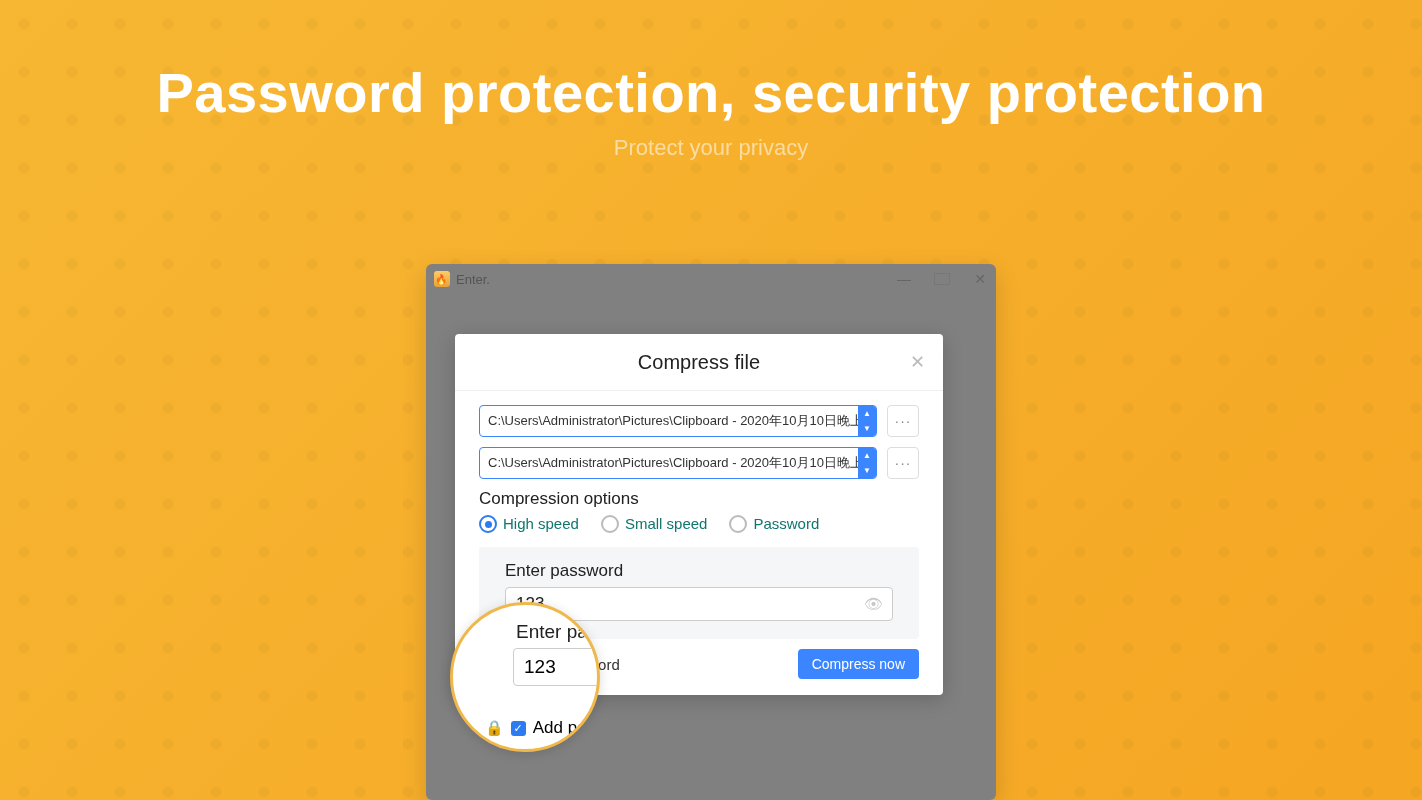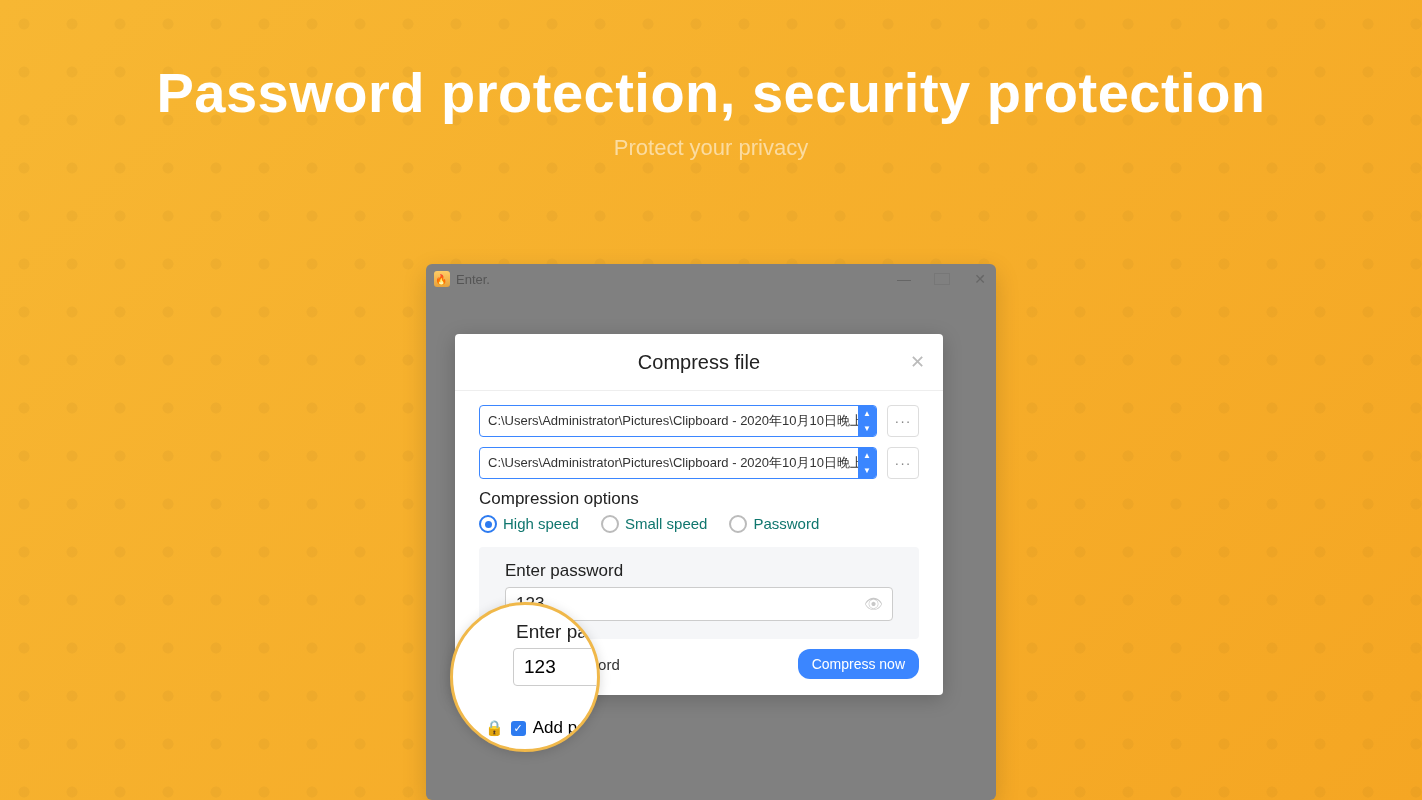--- a/index.html
+++ b/index.html
@@ -57,21 +57,21 @@
   width:100%;height:34px;border:1px solid #ccc;border-radius:4px;background:#fff;box-sizing:border-box;
   padding:0 34px 0 10px;font-size:17px;color:#222;position:relative;
 }
 .pw-wrap{position:relative;}
 .eye{position:absolute;right:10px;top:50%;transform:translateY(-50%);color:#c8c8c8;font-size:15px;}
 
 .dialog-footer{display:flex;align-items:center;padding:10px 24px 16px 24px;}
 .add-pw{display:flex;align-items:center;gap:6px;font-size:15px;color:#333;}
 .lock{color:#e6a23c;font-size:15px;}
 .chk{width:15px;height:15px;border-radius:3px;background:#2d7bf0;display:inline-flex;align-items:center;justify-content:center;color:#fff;font-size:11px;}
-.compress-btn{margin-left:auto;background:#3b86ff;color:#fff;border:none;border-radius:12px;padding:7px 14px;font-size:14px;cursor:pointer;}
+.compress-btn{margin-left:auto;background:#3b86ff;color:#fff;border:none;border-radius:4px;padding:7px 14px;font-size:14px;cursor:pointer;}
 
 .magnifier{
   position:absolute;left:450px;top:602px;width:144px;height:144px;border-radius:50%;
   border:3px solid #f0b84a;background:#fff;overflow:hidden;box-shadow:0 2px 12px rgba(0,0,0,0.15);
 }
 .mag-inner{position:absolute;left:-12px;top:-2px;width:300px;}
 .mag-inner .pw-label{font-size:19px;margin-left:75px;margin-top:18px;margin-bottom:5px;}
 .mag-inner .pw-box{margin-left:72px;border:1px solid #ccc;border-radius:4px;height:36px;display:flex;align-items:center;padding:0 10px;font-size:19px;}
 .mag-footer{margin-top:32px;margin-left:44px;display:flex;align-items:center;gap:7px;font-size:17px;}
 </style>

